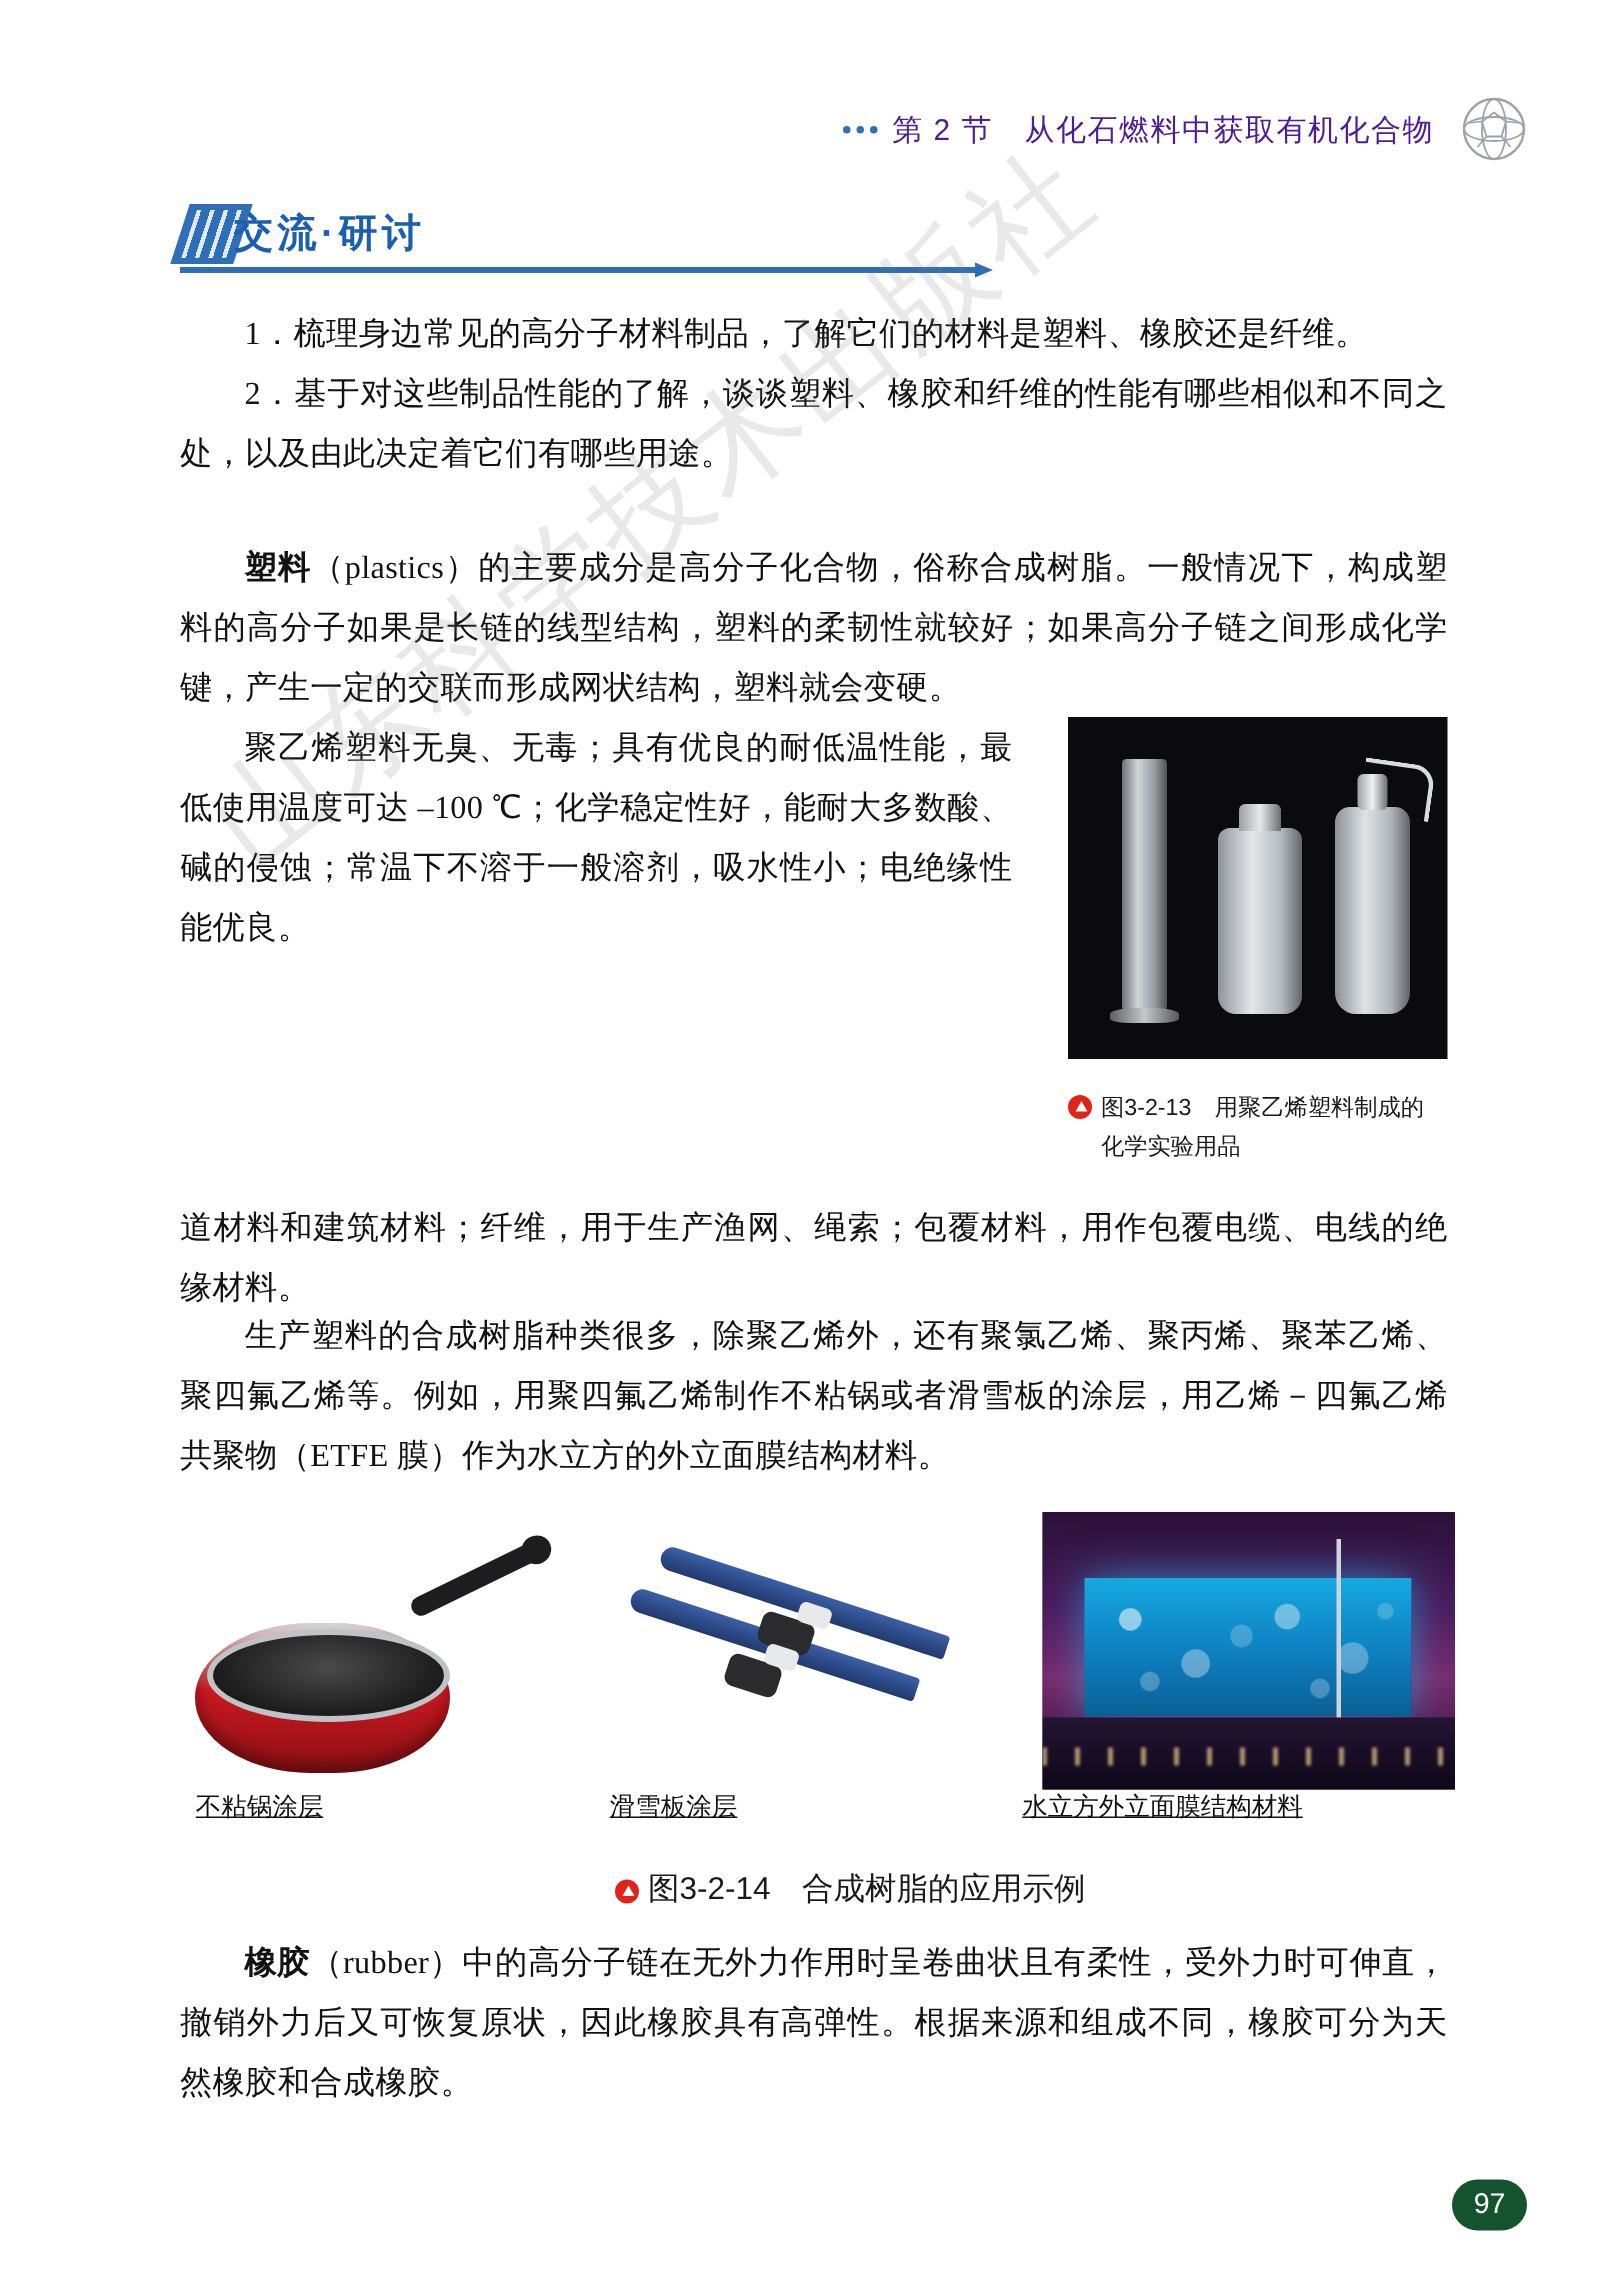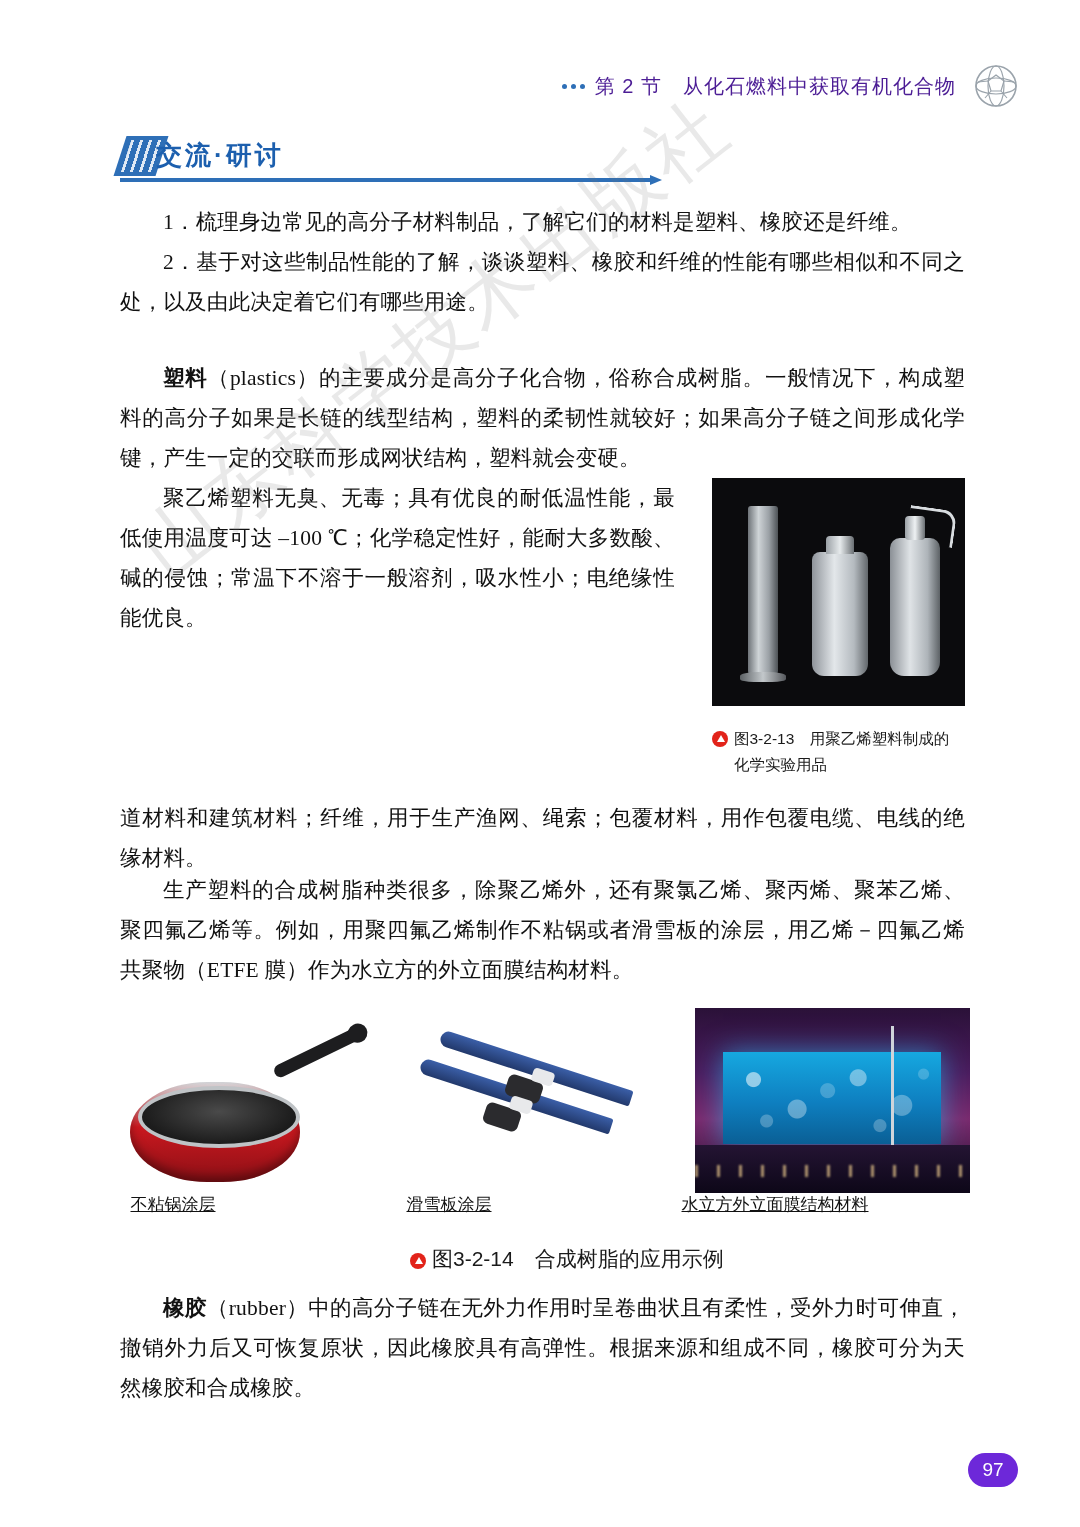--- a/index.html
+++ b/index.html
@@ -472,21 +472,21 @@
     font-family: "Liberation Sans", sans-serif;
   }
 
   
   .page-num {
     position: absolute;
     right: 62px;
     bottom: 40px;
     width: 50px;
     height: 34px;
-    background: #6d28d9;
+    background: #14532d;
     border-radius: 17px;
     color: #fff;
     font-size: 19px;
     font-family: "Liberation Sans", sans-serif;
     display: flex;
     align-items: center;
     justify-content: center;
   }
 </style>
 </head>

